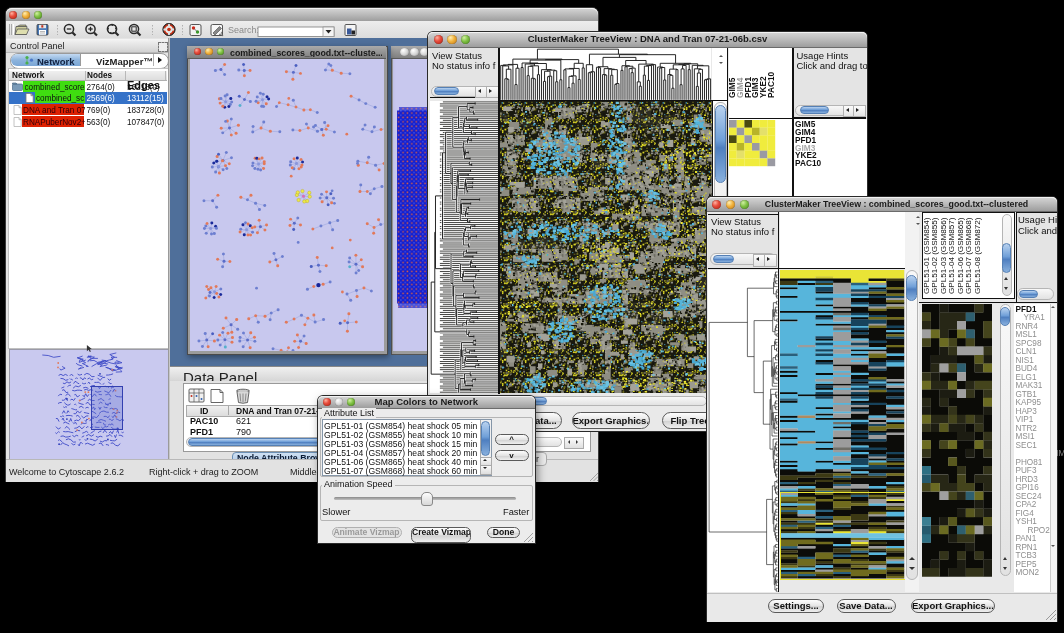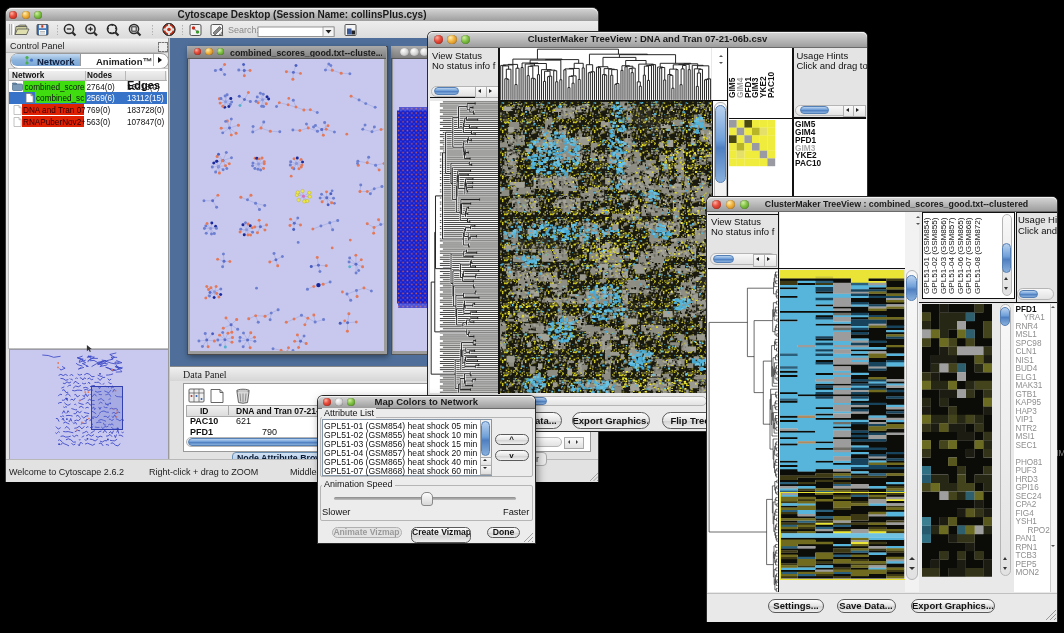--- a/index.html
+++ b/index.html
@@ -1,16 +1,15 @@
 <!DOCTYPE html>
 <html><head><meta charset="utf-8"><style>html,body{margin:0;padding:0;background:#000;width:1064px;height:633px;overflow:hidden;}*{font-family:"Liberation Sans",sans-serif;box-sizing:content-box;}</style></head><body>
 <div style="position:relative;width:1064px;height:633px;background:#000;overflow:hidden;">
     <div style="position:absolute;left:6px;top:8px;width:592px;height:473px;background:#e4e4e4;border-radius:6px 6px 0 0;box-shadow:0 0 0 1px #3a3a3a;"></div>
     <div style="position:absolute;left:6px;top:8px;width:592px;height:13px;background:linear-gradient(#d6d6d6,#bdbdbd 45%,#9d9d9d);border-bottom:1px solid #6b6b6b;border-radius:6px 6px 0 0;box-shadow:inset 0 1px 0 #f2f2f2;"></div>
-    <div style="position:absolute;left:6px;top:8px;width:592px;height:13px;font-size:10px;font-weight:bold;color:#1a1a1a;text-align:center;line-height:13px;overflow:hidden;white-space:nowrap;">Cytoscape Desktop (Session Name: collinsPlus.cys)</div>
     <div style="position:absolute;left:9.1px;top:10.6px;width:8.4px;height:8.4px;border-radius:50%;background:radial-gradient(circle at 35% 30%, #ffb0a0 0%, #e84d3d 40%, #b01e10 100%);box-shadow:inset 0 0 1px rgba(0,0,0,.55);"></div>
     <div style="position:absolute;left:21.5px;top:10.6px;width:8.4px;height:8.4px;border-radius:50%;background:radial-gradient(circle at 35% 30%, #ffeeb0 0%, #f0b03a 45%, #c07818 100%);box-shadow:inset 0 0 1px rgba(0,0,0,.55);"></div>
     <div style="position:absolute;left:34.1px;top:10.6px;width:8.4px;height:8.4px;border-radius:50%;background:radial-gradient(circle at 35% 30%, #d0f0a0 0%, #7ec043 45%, #4a8a1a 100%);box-shadow:inset 0 0 1px rgba(0,0,0,.55);"></div>
     <div style="position:absolute;left:6px;top:21px;width:592px;height:17px;background:linear-gradient(#ededed,#dcdcdc);border-bottom:1px solid #9a9a9a;"></div>
     <div style="position:absolute;left:8.5px;top:24px;width:1px;height:11px;border-left:1px solid #aaa;border-right:1px solid #fff;"></div>
     <div style="position:absolute;left:11px;top:24px;width:1px;height:11px;border-left:1px solid #aaa;border-right:1px solid #fff;"></div>
     <svg width="592" height="17" viewBox="0 0 592 17" style="position:absolute;left:6px;top:21px;">
 <g>
 <path d="M10 6 L14 4 L20 4 L20 6 Z" fill="#b9b98a" stroke="#555" stroke-width="0.7"></path>
 <path d="M9 13.5 L10 5.5 L21 5.5 L20.5 13.5 Z" fill="#cfcf9e" stroke="#555" stroke-width="0.8"></path>
@@ -71,21 +70,21 @@
     <div style="position:absolute;left:158px;top:42px;width:8px;height:8px;border:1px dashed #777;background:#eee;"></div>
     <div style="position:absolute;left:10px;top:53px;width:157px;height:14px;background:#fff;border:1px solid #9a9a9a;border-radius:8px;"></div>
     <div style="position:absolute;left:11px;top:54px;width:69px;height:12px;background:linear-gradient(#c4daf2,#8db4dd 50%,#7aa6d6);border-radius:7px 0 0 7px;border-right:1px solid #9a9a9a;"></div>
     <svg width="10" height="11" viewBox="0 0 10 11" style="position:absolute;left:24px;top:55px;">
       <circle cx="3" cy="2.5" r="1.6" fill="#4ab04a"></circle>
       <circle cx="3" cy="8" r="1.6" fill="#4ab04a"></circle>
       <circle cx="7.5" cy="5.2" r="1.6" fill="#4a78c8"></circle>
       <line x1="3" y1="2.5" x2="3" y2="8" stroke="#4ab04a" stroke-width="0.7"></line>
     </svg>
     <div style="position:absolute;left:37px;top:55.5px;font-size:9.5px;color:#102040;font-weight:bold;white-space:nowrap;">Network</div>
-    <div style="position:absolute;left:96px;top:55.5px;font-size:9.5px;color:#222;font-weight:bold;white-space:nowrap;">Animation™</div>
+    <div style="position:absolute;left:96px;top:55.5px;font-size:9.5px;color:#222;font-weight:bold;white-space:nowrap;">VizMapper™</div>
     <div style="position:absolute;left:152.5px;top:54px;width:1px;height:12px;background:#b0b0b0;"></div>
     <div style="position:absolute;left:157.5px;top:56.5px;width:0;height:0;border-top:3.6px solid transparent;border-bottom:3.6px solid transparent;border-left:4.1px solid #111;"></div>
     <div style="position:absolute;left:8px;top:68px;width:160px;height:279px;background:#fff;border:1px solid #c0c0c0;"></div>
     <div style="position:absolute;left:9px;top:70.5px;width:158px;height:9px;background:linear-gradient(#efefef,#dddddd);border-bottom:1px solid #b0b0b0;"></div>
     <div style="position:absolute;left:12px;top:71.2px;font-size:8.2px;color:#111;font-weight:bold;white-space:nowrap;">Network</div>
     <div style="position:absolute;left:87px;top:71.2px;font-size:8.2px;color:#111;font-weight:bold;white-space:nowrap;">Nodes</div>
     <div style="position:absolute;left:127px;top:71.2px;font-size:11px;color:#111;font-weight:bold;white-space:nowrap;margin-top:8px;">Edges</div>
     <div style="position:absolute;left:84.5px;top:70.5px;width:1px;height:9px;background:#b8b8b8;"></div>
     <div style="position:absolute;left:124.5px;top:70.5px;width:1px;height:9px;background:#b8b8b8;"></div>
     <div style="position:absolute;left:164.5px;top:70.5px;width:1px;height:9px;background:#b8b8b8;"></div>
@@ -975,21 +974,21 @@
       <circle cx="357.1" cy="163.1" r="1.4" fill="#6d7fd0"></circle>
       <circle cx="342" cy="291.9" r="1.4" fill="#e2795a"></circle>
       <circle cx="225" cy="121" r="1.4" fill="#6d7fd0"></circle>
       <circle cx="331.8" cy="247.7" r="1.4" fill="#e2795a"></circle>
       <circle cx="334" cy="203.1" r="1.4" fill="#6d7fd0"></circle>
       <circle cx="331.7" cy="190.6" r="1.4" fill="#6d7fd0"></circle>
       <circle cx="297.7" cy="242.2" r="1.4" fill="#6d7fd0"></circle>
       <circle cx="349.9" cy="239.9" r="1.4" fill="#e2795a"></circle>
     </svg>
     <div style="position:absolute;left:170px;top:366px;width:426px;height:15px;background:linear-gradient(#f0f0f0,#d4d4d4);border-top:1px solid #888;border-bottom:1px solid #b0b0b0;"></div>
-    <div style="position:absolute;left:183px;top:369px;font-size:10px;color:#222;white-space:nowrap;font-family:Liberation Serif, serif;">Data Panel</div>
+    <div style="position:absolute;left:183px;top:369px;font-size:15px;color:#222;white-space:nowrap;">Data Panel</div>
     <div style="position:absolute;left:170px;top:381px;width:426px;height:78px;background:#e2e2e2;"></div>
     <div style="position:absolute;left:183px;top:383px;width:406px;height:67px;background:#fff;border:1px solid #999;"></div>
     <svg width="70" height="18" viewBox="0 0 70 18" style="position:absolute;left:188px;top:387px;">
 <rect x="1" y="2" width="15" height="13" rx="1" fill="#f0f0f0" stroke="#555" stroke-width="0.9"></rect>
 <line x1="1" y1="6" x2="16" y2="6" stroke="#555" stroke-width="0.7"></line>
 <line x1="6" y1="2" x2="6" y2="15" stroke="#555" stroke-width="0.7"></line>
       <line x1="11" y1="2" x2="11" y2="15" stroke="#555" stroke-width="0.7"></line>
 <circle cx="3.5" cy="9" r="1" fill="#c03020"></circle>
       <circle cx="8.5" cy="9" r="1" fill="#3060b0"></circle>
       <circle cx="13.5" cy="12" r="1" fill="#3060b0"></circle>
@@ -1001,21 +1000,21 @@
 <line x1="55" y1="6.5" x2="55" y2="15" stroke="#777" stroke-width="0.8"></line>
 <line x1="58" y1="6.5" x2="57.3" y2="14.5" stroke="#777" stroke-width="0.8"></line>
 </svg>
     <div style="position:absolute;left:186px;top:405px;width:392px;height:9.5px;background:linear-gradient(#f0f0f0,#dcdcdc);border:1px solid #aaa;"></div>
     <div style="position:absolute;left:200px;top:406.3px;font-size:8.5px;color:#111;font-weight:bold;white-space:nowrap;">ID</div>
     <div style="position:absolute;left:228px;top:405px;width:1px;height:9.5px;background:#aaa;"></div>
     <div style="position:absolute;left:236px;top:406.3px;font-size:8.5px;color:#111;font-weight:bold;white-space:nowrap;">DNA and Tran 07-21-06b....</div>
     <div style="position:absolute;left:190px;top:416px;font-size:9px;color:#111;font-weight:bold;white-space:nowrap;">PAC10</div>
     <div style="position:absolute;left:236px;top:416px;font-size:9px;color:#111;white-space:nowrap;">621</div>
     <div style="position:absolute;left:190px;top:426.5px;font-size:9px;color:#111;font-weight:bold;white-space:nowrap;">PFD1</div>
-    <div style="position:absolute;left:236px;top:426.5px;font-size:9px;color:#111;white-space:nowrap;margin-left:26px;">790</div>
+    <div style="position:absolute;left:236px;top:426.5px;font-size:9px;color:#111;white-space:nowrap;">790</div>
     <div style="position:absolute;left:186px;top:436.5px;width:376px;height:10px;border-radius:5px;background:linear-gradient(#f8f8f8,#e2e2e2);border:1px solid #b5b5b5;box-sizing:border-box;"></div>
     <div style="position:absolute;left:188px;top:437.5px;width:312px;height:8px;border-radius:4px;background:linear-gradient(#b9d2ef,#6f9fd8 45%,#4f7fc0 55%,#88b0dd);border:1px solid #5580b5;box-sizing:border-box;"></div>
     <div style="position:absolute;left:564px;top:437px;width:18px;height:9.5px;background:linear-gradient(#fafafa,#e0e0e0);border:1px solid #aaa;"></div>
     <div style="position:absolute;left:567.5px;top:439.8px;width:0;height:0;border-top:2.4px solid transparent;border-bottom:2.4px solid transparent;border-right:2.8px solid #333;"></div>
     <div style="position:absolute;left:575.5px;top:439.8px;width:0;height:0;border-top:2.4px solid transparent;border-bottom:2.4px solid transparent;border-left:2.8px solid #333;"></div>
     <div style="position:absolute;left:232px;top:451.5px;width:98px;height:12px;background:linear-gradient(#cfe0f2,#a8c6e8);border:1px solid #6a8fb5;border-radius:4px;"></div>
     <div style="position:absolute;left:237px;top:453.2px;font-size:8.8px;color:#0a1a33;font-weight:bold;white-space:nowrap;">Node Attribute Browser</div>
     <div style="position:absolute;left:6px;top:459px;width:592px;height:22px;background:#e2e2e2;border-top:1px solid #b8b8b8;"></div>
     <div style="position:absolute;left:9px;top:466.5px;font-size:9px;color:#222;white-space:nowrap;">Welcome to Cytoscape 2.6.2</div>
     <div style="position:absolute;left:149px;top:466.5px;font-size:9px;color:#222;white-space:nowrap;">Right-click + drag  to  ZOOM</div>

